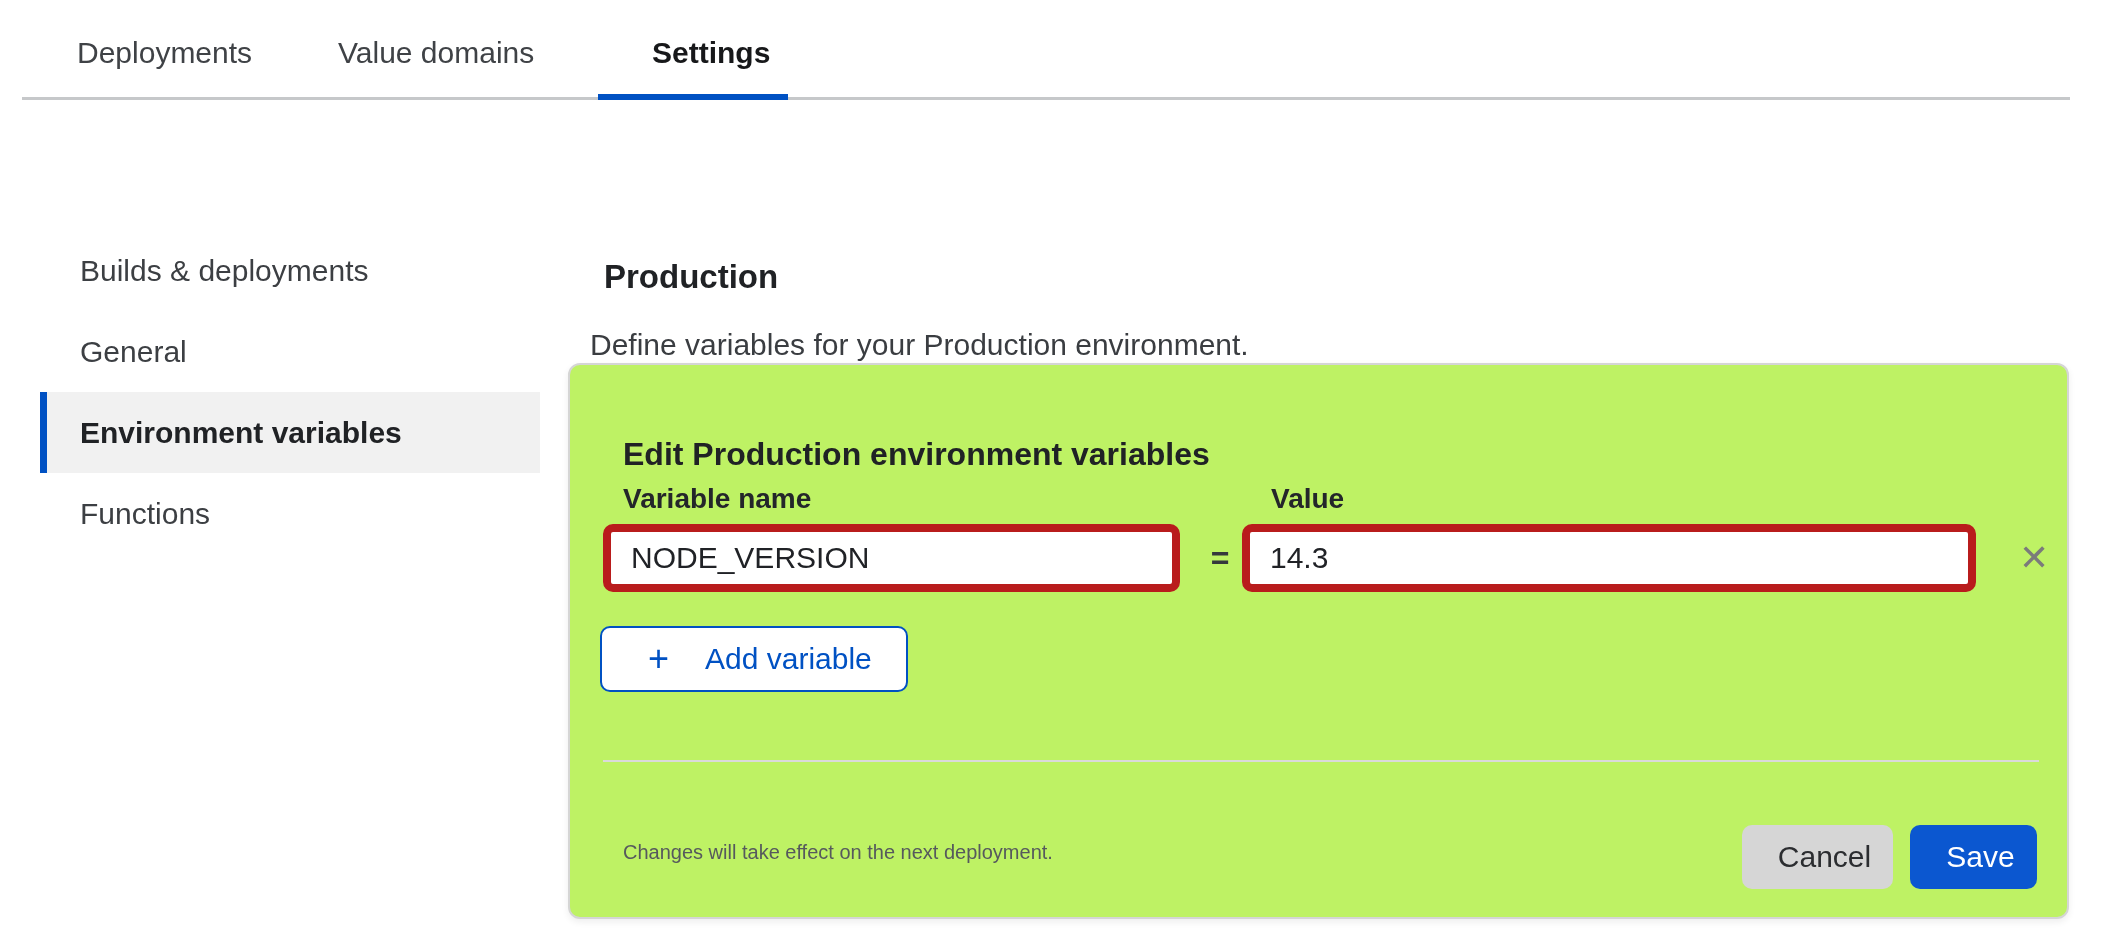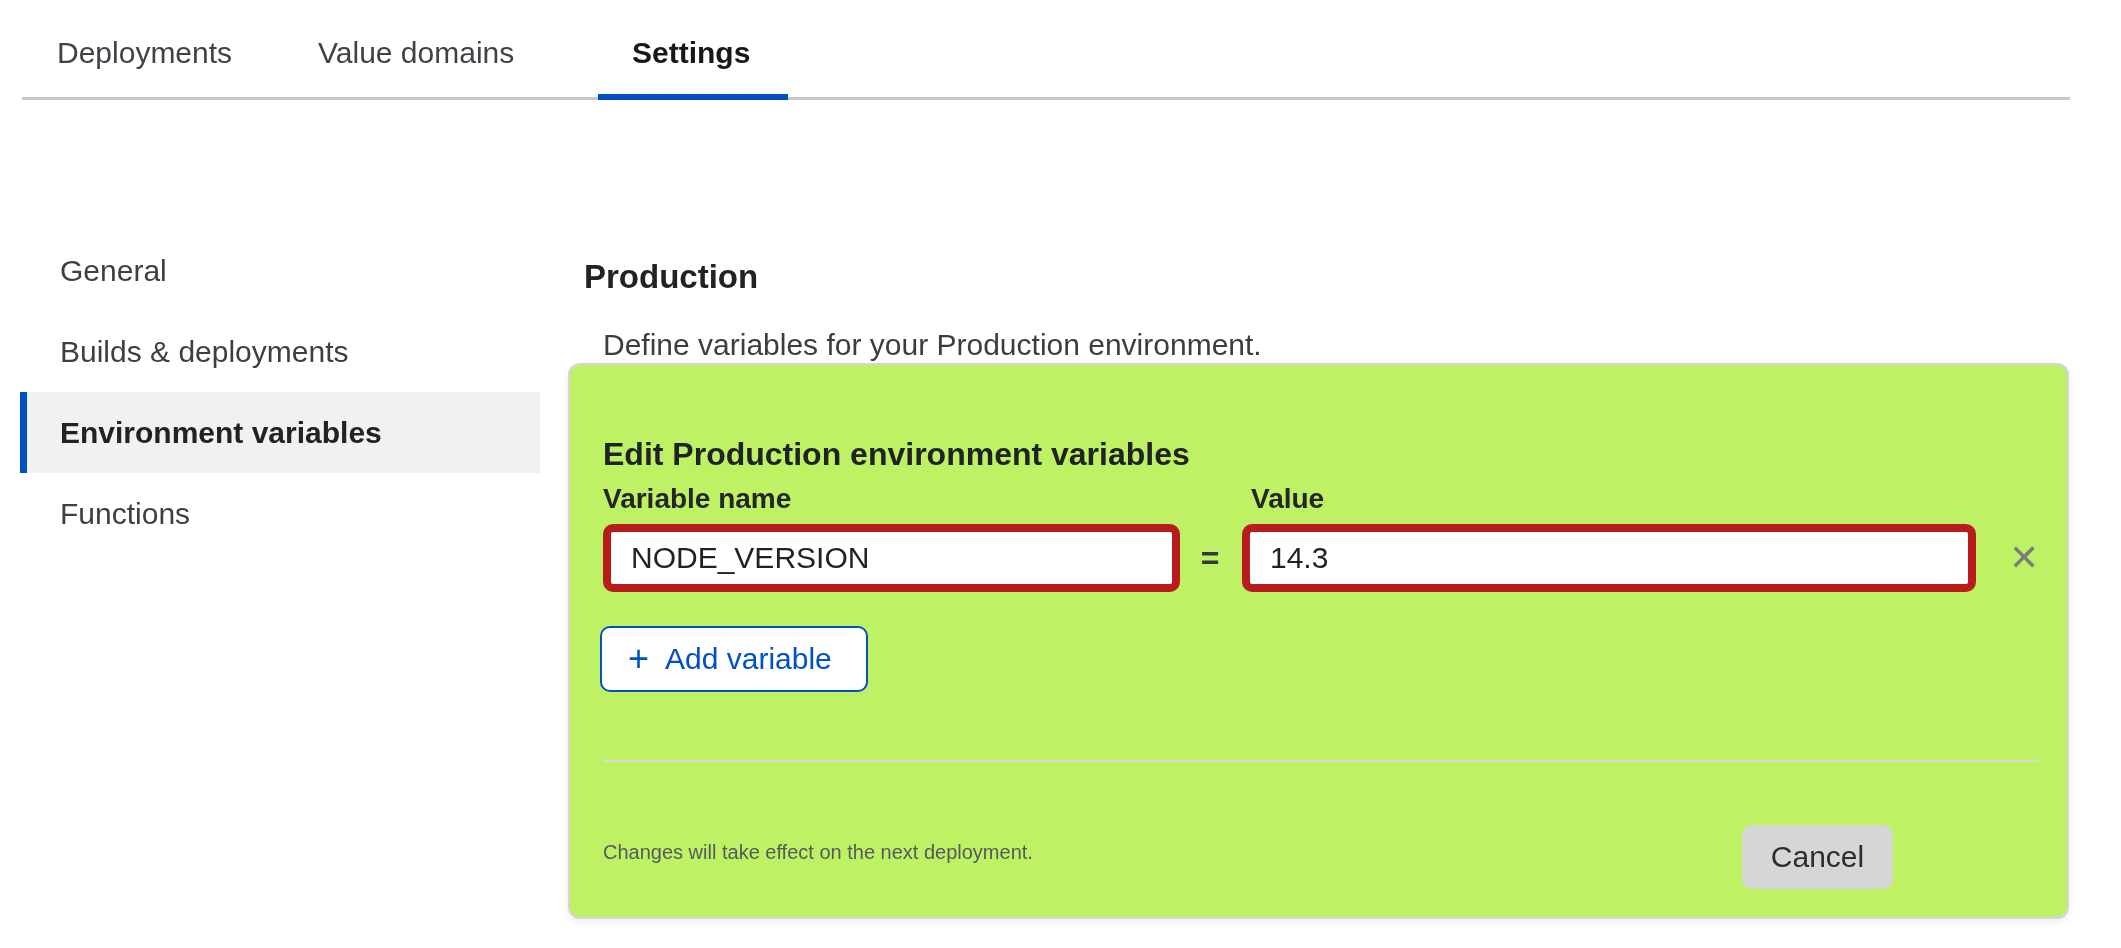--- a/index.html
+++ b/index.html
@@ -1,16 +1,16 @@
 <!DOCTYPE html>
 <html style="--accent: #0051c3; --save: #0b57d0; --selected_bg: #f1f1f1; --tab_line: #c6c8ca;"><head>
 <meta charset="utf-8">
 <style>
   html, body { margin: 0; padding: 0; background: #ffffff; }
-  * { box-sizing: border-box; }
+  * { box-sizing: border-box; padding-left: 20px; }
   .page {
     position: relative;
     width: 2121px;
     height: 948px;
     background: #ffffff;
     font-family: "Liberation Sans", "DejaVu Sans", sans-serif;
     color: #1f2125;
     overflow: hidden;
   }
 
@@ -49,21 +49,21 @@
     font-weight: 700; color: #202225;
   }
 
   
   .section-title {
     position: absolute; left: 584px; top: 236px;
     font-size: 33px; font-weight: 700; color: #202225;
   }
   .section-desc {
     position: absolute; left: 570px; top: 298px;
-    font-size: 30px; color: #3a3d41; margin-left: 33px;
+    font-size: 30px; color: #3a3d41;
   }
 
   
   .card {
     position: absolute; left: 568px; top: 363px;
     width: 1501px; height: 556px;
     background: #bef264;
     border: 2px solid #d5d5d5;
     border-radius: 12px;
     box-shadow: 0 3px 7px rgba(0,0,0,0.07);
@@ -137,22 +137,22 @@
 
   <div class="tabbar">
     <div class="baseline"></div>
     <div class="active-underline"></div>
     <div class="tab tab-deployments">Deployments</div>
     <div class="tab tab-custom-domains">Value domains</div>
     <div class="tab active tab-settings">Settings</div>
   </div>
 
   <nav class="sidebar">
+    <div class="side-item">Builds &amp; deployments</div>
     <div class="side-item">General</div>
-    <div class="side-item">Builds &amp; deployments</div>
     <div class="side-item selected">Environment variables</div>
     <div class="side-item">Functions</div>
   </nav>
 
   <h1 class="section-title">Production</h1>
   <p class="section-desc">Define variables for your Production environment.</p>
 
   <section class="card">
     <h2 class="card-title">Edit Production environment variables</h2>
 
@@ -170,15 +170,16 @@
     <button class="add-variable-btn">
       <span class="plus">+</span>
       <span>Add variable</span>
     </button>
 
     <div class="card-divider"></div>
 
     <div class="footer-note">Changes will take effect on the next deployment.</div>
 
     <button class="btn btn-cancel">Cancel</button>
+    <button class="btn btn-save">Save</button>
   </section>
 
 </div>
 
 </body></html>

